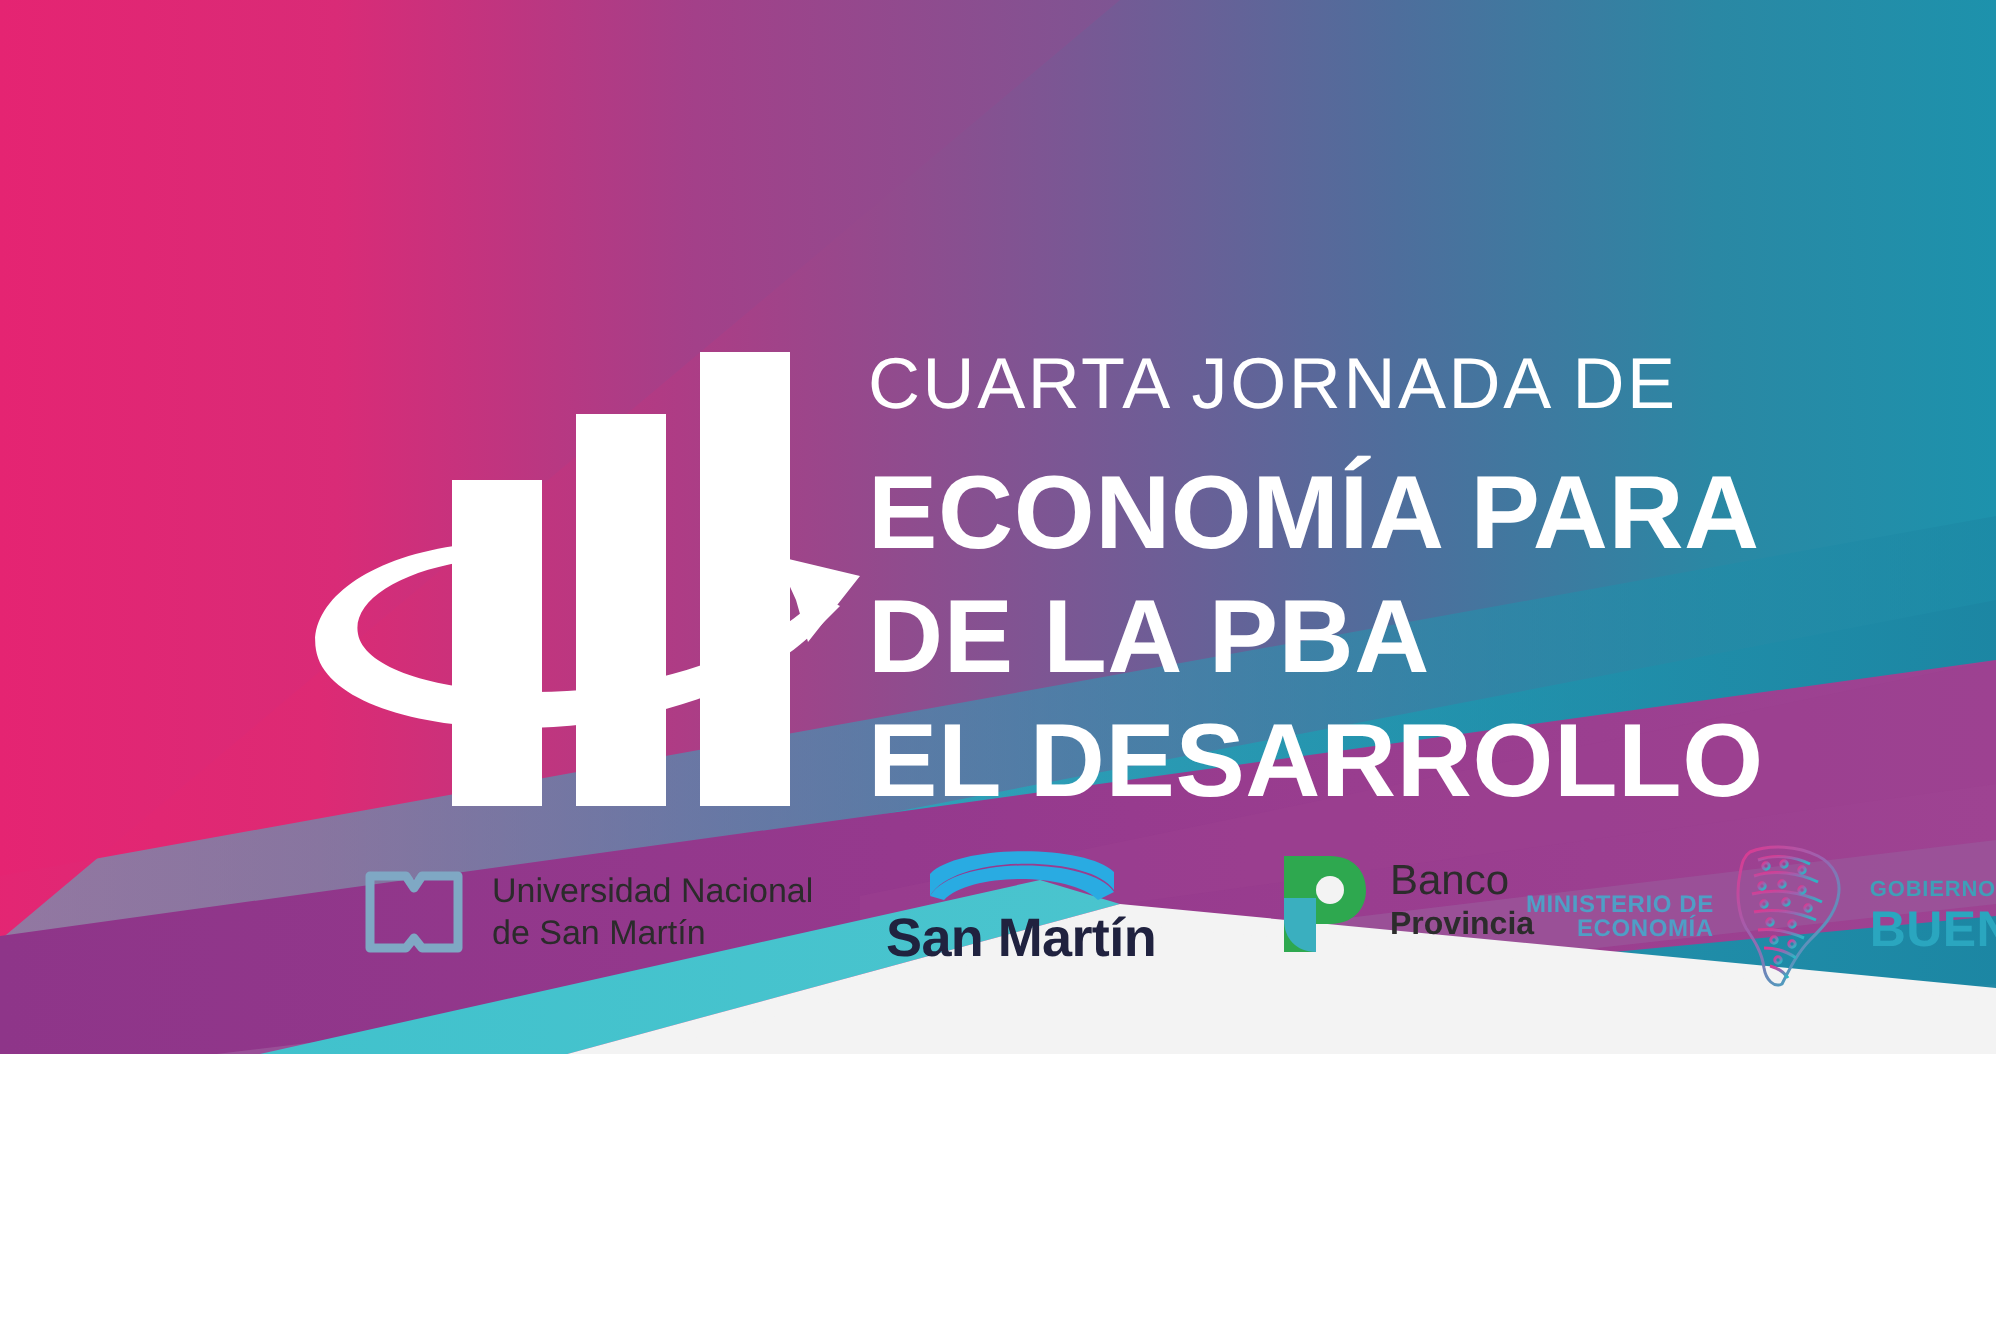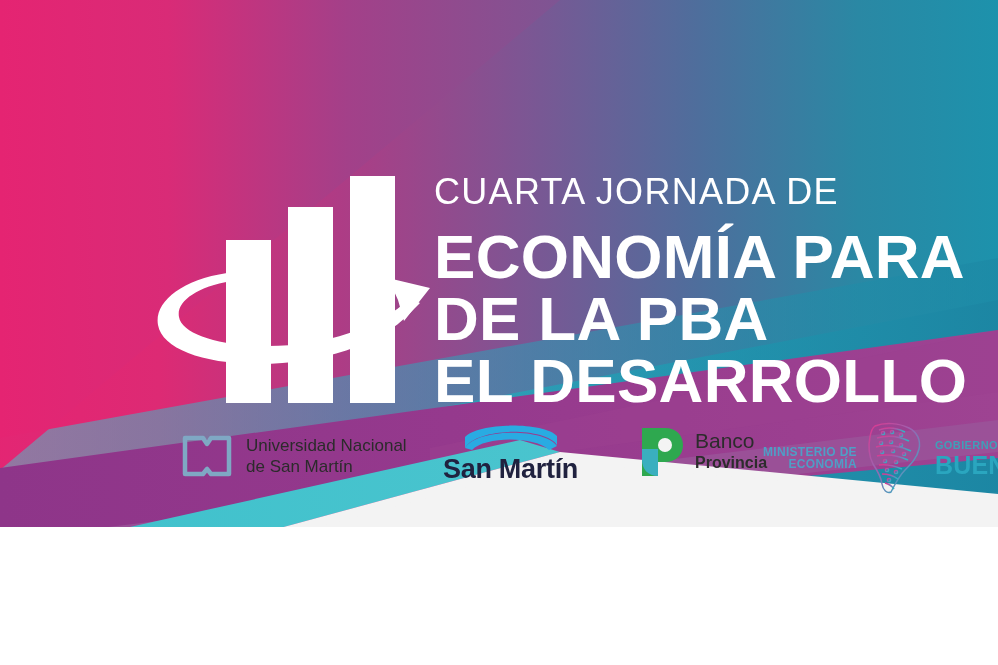--- a/index.html
+++ b/index.html
@@ -64,21 +64,21 @@
     font-size: 36px;
     line-height: 48px;
     letter-spacing: 1.3px;
     color: #ffffff;
     white-space: nowrap;
   }
 
   .title-main {
     font-family: "Liberation Sans", sans-serif;
     font-weight: 700;
-    font-size: 62px;
+    font-size: 52px;
     line-height: 62px;
     letter-spacing: 0.3px;
     color: #ffffff;
     margin-top: 10px;
   }
   .title-main .line { display: block; white-space: nowrap; }
 
   
   .footer {
     position: absolute;

